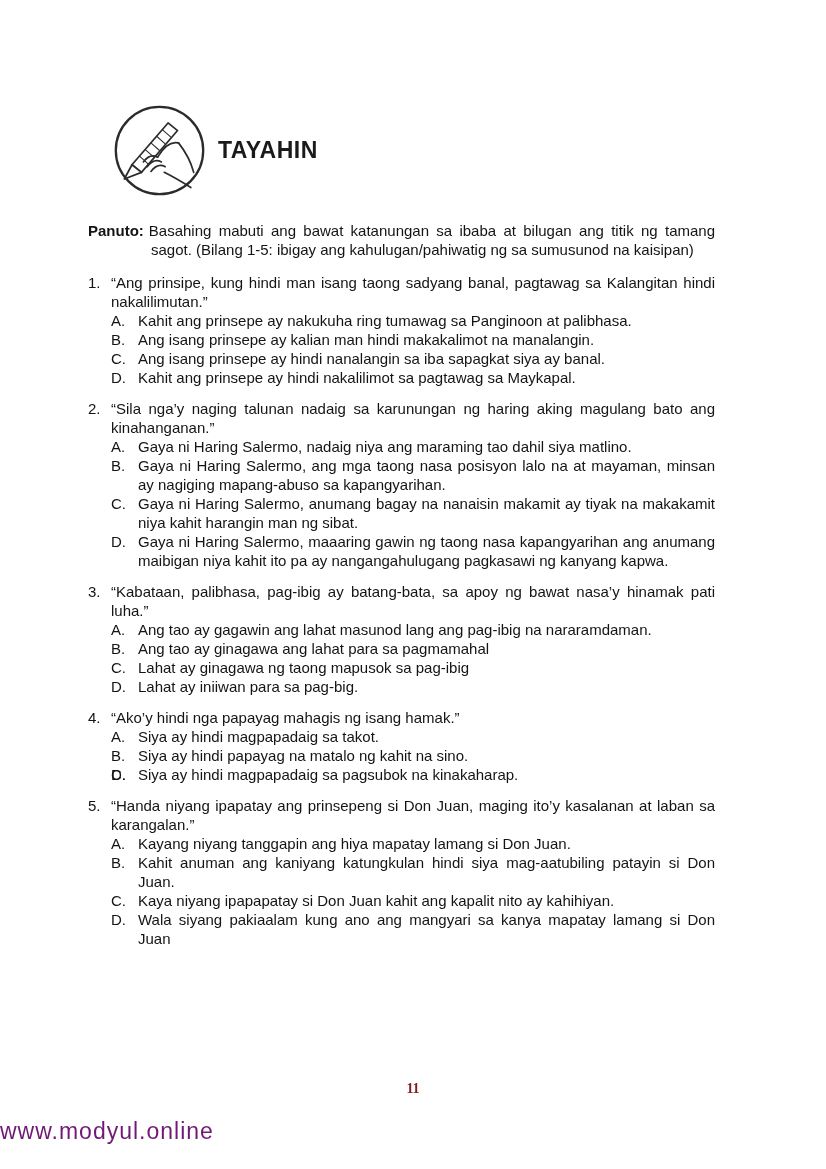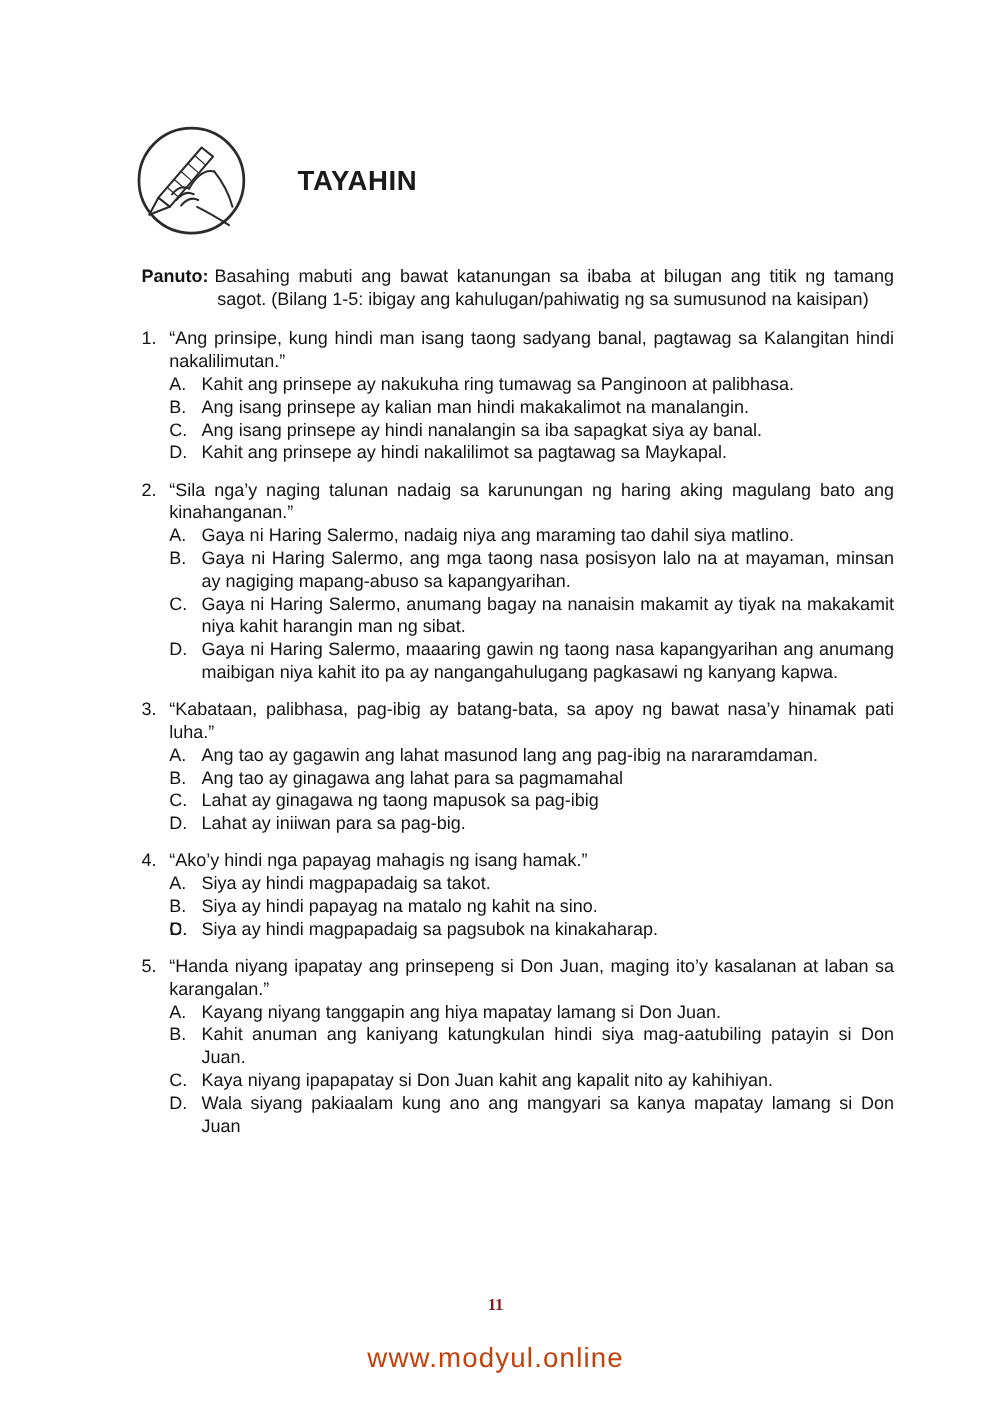--- a/index.html
+++ b/index.html
@@ -15,37 +15,36 @@
     font-family: "Liberation Sans", sans-serif;
     color: #141414;
     overflow: hidden;
   }
   .header {
     position: absolute;
     top: 103px;
     left: 112px;
     display: flex;
     align-items: center;
-    gap: 30px;
   }
   .header .icon-wrap {
     width: 95px;
     height: 95px;
     flex: 0 0 auto;
   }
   .header .title {
     margin-left: 11px;
     font-size: 23px;
     font-weight: bold;
     letter-spacing: 0.5px;
     color: #1a1a1a;
   }
   .content {
     position: absolute;
-    left: 118px;
+    left: 88px;
     top: 221px;
     width: 627px;
     font-size: 15px;
     line-height: 19px;
   }
   .panuto {
     margin: 0 0 14px 0;
     padding-left: 63px;
     text-indent: -63px;
     text-align: justify;
@@ -87,24 +86,23 @@
     font-family: "Liberation Serif", serif;
     font-weight: bold;
     font-size: 14px;
     color: #7f1d1d;
   }
   .watermark {
     position: absolute;
     top: 1118px;
     left: 0;
     width: 100%;
-    text-align: center;
     font-size: 23px;
     letter-spacing: 1px;
-    color: #c2410c;
+    color: #701a75;
   }
 </style>
 </head>
 <body>
 
 <div class="page">
 
   <div class="header">
     <div class="icon-wrap">
       <svg viewBox="0 0 100 100" width="95" height="95" aria-hidden="true">

